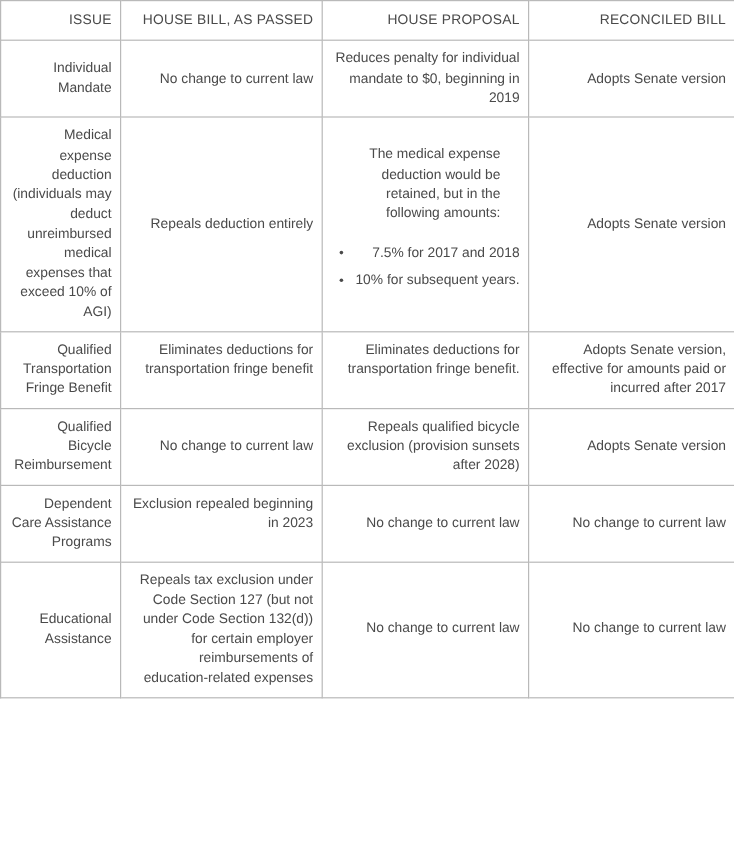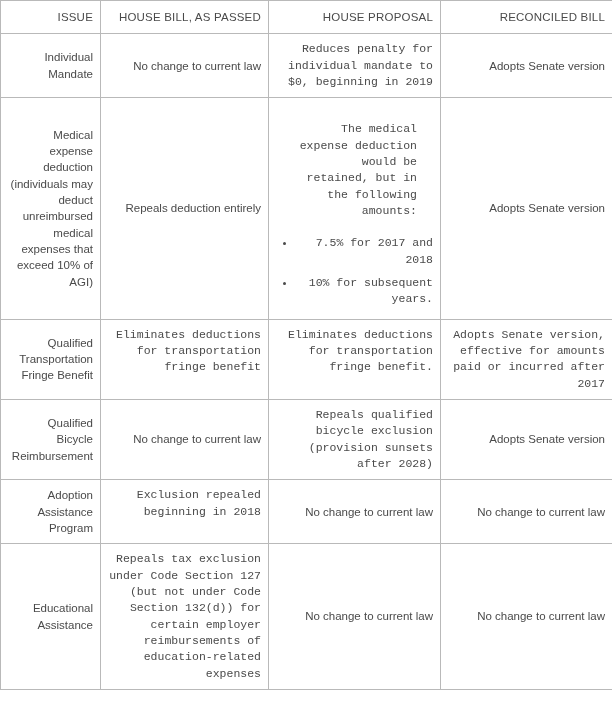--- a/index.html
+++ b/index.html
@@ -42,21 +42,20 @@
     padding-bottom: 8px;
   }
   table.tax-table tbody td.issue-cell {
     vertical-align: middle;
   }
   table.tax-table tbody td.body-cell {
     vertical-align: middle;
   }
   td.top-align {
     vertical-align: top;
-    font-family: Liberation Mono, monospace;
   }
   ul.inner-list {
     margin: 9px 0 4px 0;
     padding-left: 19px;
   }
   ul.inner-list li {
     margin: 0 0 7px 0;
     padding: 0;
   }
   ul.inner-list li:last-child {
@@ -114,27 +113,27 @@
       <td class="top-align">Adopts Senate version, effective for amounts paid or incurred after 2017</td>
     </tr>
 
     <tr>
       <td class="issue-cell">Qualified Bicycle Reimbursement</td>
       <td class="body-cell">No change to current law</td>
       <td class="top-align">Repeals qualified bicycle exclusion (provision sunsets after 2028)</td>
       <td class="body-cell">Adopts Senate version</td>
     </tr>
 
-
     <tr>
-      <td class="issue-cell">Adoption Assistance Program</td>
-      <td class="top-align">Exclusion repealed beginning in 2018</td>
+      <td class="issue-cell">Dependent Care Assistance Programs</td>
+      <td class="top-align">Exclusion repealed beginning in 2023</td>
       <td class="body-cell">No change to current law</td>
       <td class="body-cell">No change to current law</td>
     </tr>
+
 
     <tr>
       <td class="issue-cell">Educational Assistance</td>
       <td class="top-align">Repeals tax exclusion under Code Section 127 (but not under Code Section 132(d)) for certain employer reimbursements of education-related expenses</td>
       <td class="body-cell">No change to current law</td>
       <td class="body-cell">No change to current law</td>
     </tr>
 
   </tbody>
 </table>

